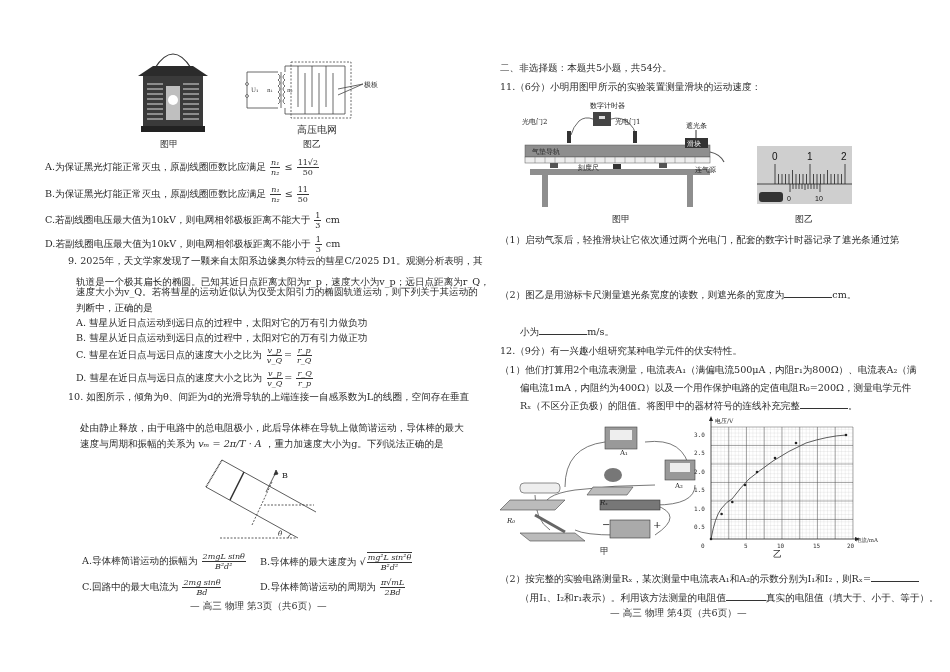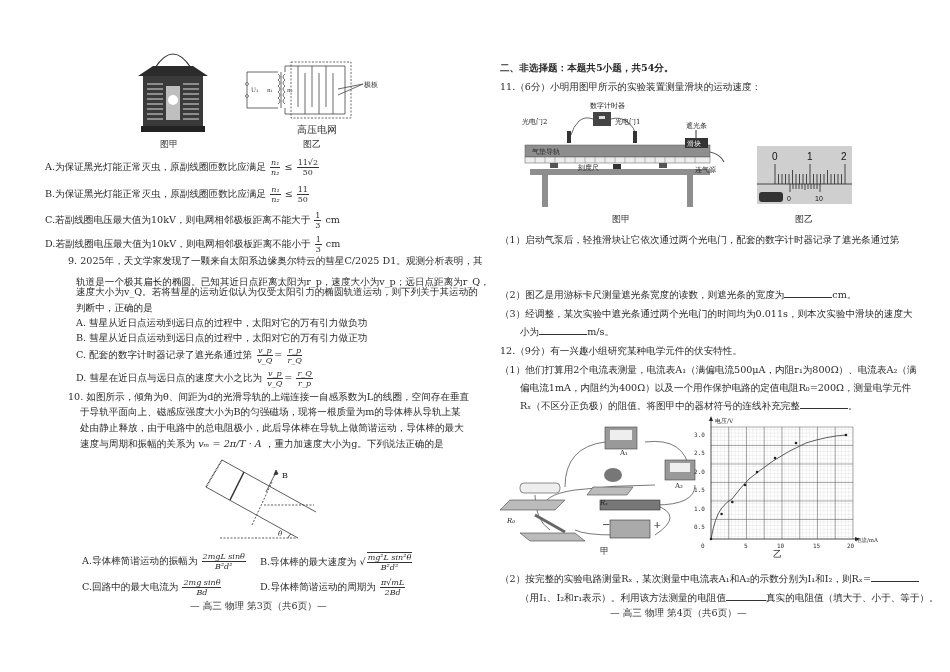--- a/index.html
+++ b/index.html
@@ -2,21 +2,21 @@
 <html><head>
 <meta charset="utf-8">
 <style>
   html,body{margin:0;padding:0;}
   body{width:950px;height:672px;background:#fff;position:relative;overflow:hidden;
        font-family:"DejaVu Serif","Liberation Serif",serif;color:#222;}
   .page{position:absolute;top:0;height:672px;}
   .left{left:0;width:475px;}
   .right{left:475px;width:475px;}
   .t{position:absolute;font-size:9.6px;line-height:13px;white-space:nowrap;color:#2a2a2a;}
-  .b{font-weight:bold;}
+  .b{font-weight:normal;}
   .cap{position:absolute;font-size:9px;color:#333;}
   .frac{display:inline-flex;flex-direction:column;align-items:center;vertical-align:middle;font-size:8px;line-height:9px;margin:0 1px;}
   .frac .n{border-bottom:0.8px solid #333;padding:0 1px;}
   .frac .d{padding:0 1px;}
   .blank{display:inline-block;width:48px;border-bottom:0.8px solid #333;height:9px;vertical-align:baseline;}
   .blank.s{width:40px;}
   .i{font-style:italic;}
   .footer{position:absolute;font-size:9.6px;color:#333;}
   svg{position:absolute;overflow:visible;}
 </style>
@@ -121,21 +121,21 @@
     <span>cm</span>
   </div>
 
   <div class="t" style="left:68px;top:254px">9. 2025年，天文学家发现了一颗来自太阳系边缘奥尔特云的彗星C/2025 D1。观测分析表明，其</div>
   <div class="t" style="left:76px;top:275px">轨道是一个极其扁长的椭圆。已知其近日点距离太阳为r_p，速度大小为v_p；远日点距离为r_Q，</div>
   <div class="t" style="left:76px;top:285px">速度大小为v_Q。若将彗星的运动近似认为仅受太阳引力的椭圆轨道运动，则下列关于其运动的</div>
   <div class="t" style="left:76px;top:301px">判断中，正确的是</div>
   <div class="t" style="left:76px;top:316px">A. 彗星从近日点运动到远日点的过程中，太阳对它的万有引力做负功</div>
   <div class="t" style="left:76px;top:331px">B. 彗星从近日点运动到远日点的过程中，太阳对它的万有引力做正功</div>
   <div class="t" style="left:76px;top:346px">
-    <span>C. 配套的数字计时器记录了遮光条通过第</span>
+    <span>C. 彗星在近日点与远日点的速度大小之比为</span>
     <span class="frac i">
         <span class="n">v_p</span>
         <span class="d">v_Q</span>
       </span>=
     <span class="frac i">
         <span class="n">r_p</span>
         <span class="d">r_Q</span>
       </span>
   </div>
   <div class="t" style="left:76px;top:369px">
@@ -144,21 +144,20 @@
         <span class="n">v_p</span>
         <span class="d">v_Q</span>
       </span>=
     <span class="frac i">
         <span class="n">r_Q</span>
         <span class="d">r_p</span>
       </span>
   </div>
 
   <div class="t" style="left:68px;top:390px">10. 如图所示，倾角为θ、间距为d的光滑导轨的上端连接一自感系数为L的线圈，空间存在垂直</div>
-  <div class="t" style="left:80px;top:405px">于导轨平面向上、磁感应强度大小为B的匀强磁场，现将一根质量为m的导体棒从导轨上某</div>
   <div class="t" style="left:80px;top:421px">处由静止释放，由于电路中的总电阻极小，此后导体棒在导轨上做简谐运动，导体棒的最大</div>
   <div class="t" style="left:80px;top:437px">
     <span>速度与周期和振幅的关系为</span>
     <span class="i">vₘ = 2π/T · A</span>
     <span>，重力加速度大小为g。下列说法正确的是</span>
   </div>
 
   <svg style="left:200px;top:460px" width="120" height="80" viewBox="0 0 120 80">
     <g fill="none" stroke="#333" stroke-width="0.8">
       <line x1="22" y1="0" x2="116" y2="52"></line>
@@ -303,21 +302,20 @@
     <rect x="2" y="46" width="24" height="10" rx="3" fill="#333"></rect>
     <text x="30" y="55" font-size="7" font-family="Liberation Sans, sans-serif" fill="#111">0</text>
     <text x="58" y="55" font-size="7" font-family="Liberation Sans, sans-serif" fill="#111">10</text>
   </svg>
   <div class="cap" style="left:320px;top:213px">图乙</div>
 
   <div class="t" style="left:25px;top:233px">（1）启动气泵后，轻推滑块让它依次通过两个光电门，配套的数字计时器记录了遮光条通过第</div>
   <div class="t" style="left:25px;top:288px">
     <span>（2）图乙是用游标卡尺测量遮光条宽度的读数，则遮光条的宽度为</span><span class="blank"></span><span>cm。</span>
   </div>
-  <div class="t" style="left:25px;top:307px">（3）经调整，某次实验中遮光条通过两个光电门的时间均为0.011s，则本次实验中滑块的速度大</div>
   <div class="t" style="left:45px;top:325px">
     <span>小为</span><span class="blank"></span><span>m/s。</span>
   </div>
 
   <div class="t" style="left:25px;top:344px">12.（9分）有一兴趣小组研究某种电学元件的伏安特性。</div>
   <div class="t" style="left:25px;top:363px">（1）他们打算用2个电流表测量，电流表A₁（满偏电流500μA，内阻r₁为800Ω）、电流表A₂（满</div>
   <div class="t" style="left:45px;top:381px">偏电流1mA，内阻约为400Ω）以及一个用作保护电路的定值电阻R₀=200Ω，测量电学元件</div>
   <div class="t" style="left:45px;top:399px">
     <span>Rₓ（不区分正负极）的阻值。将图甲中的器材符号的连线补充完整</span><span class="blank"></span><span>。</span>
   </div>

